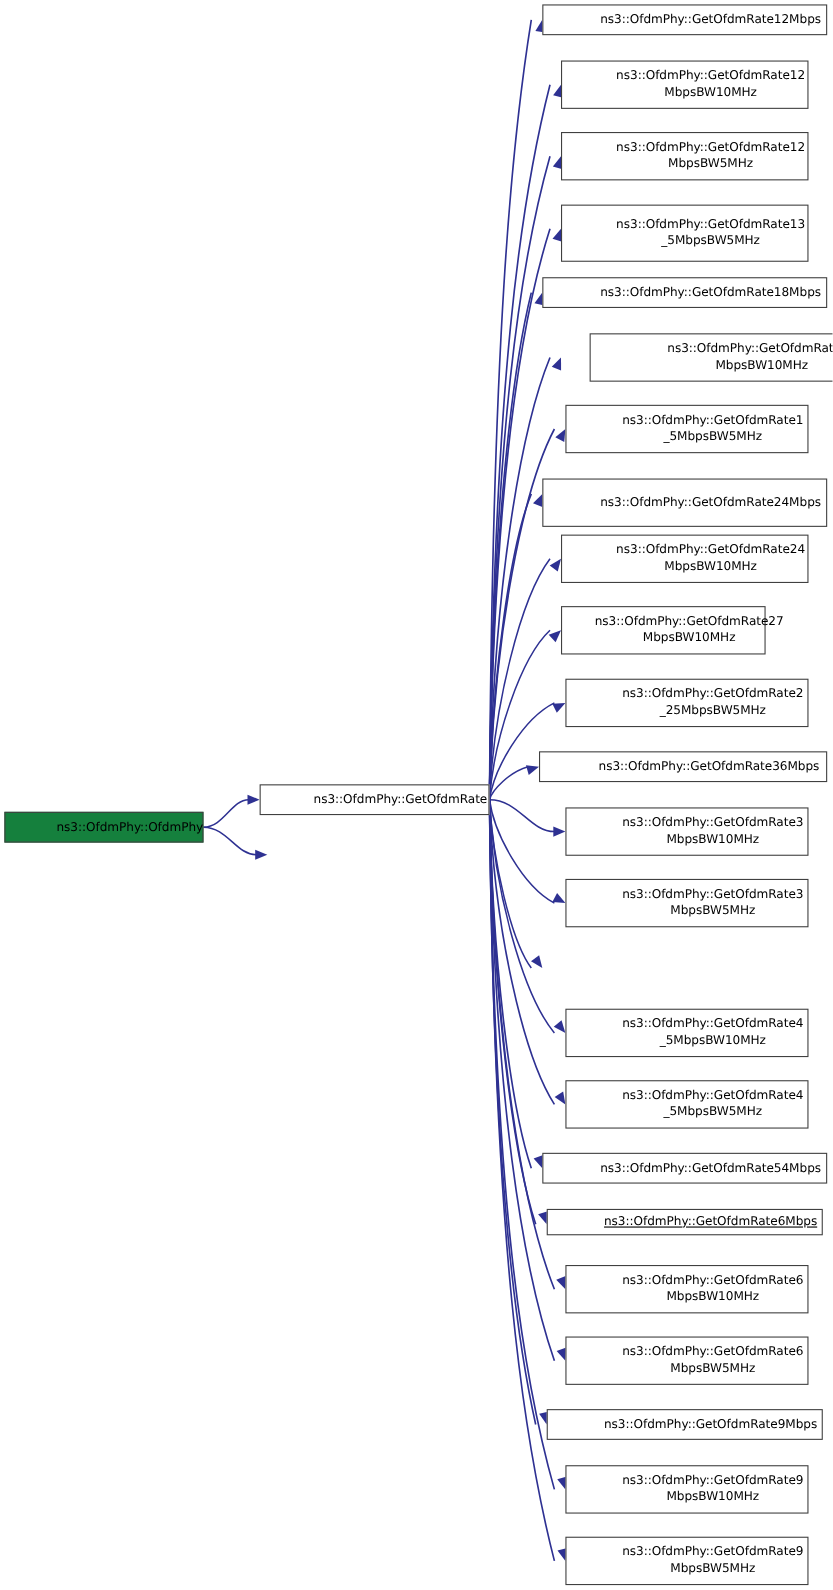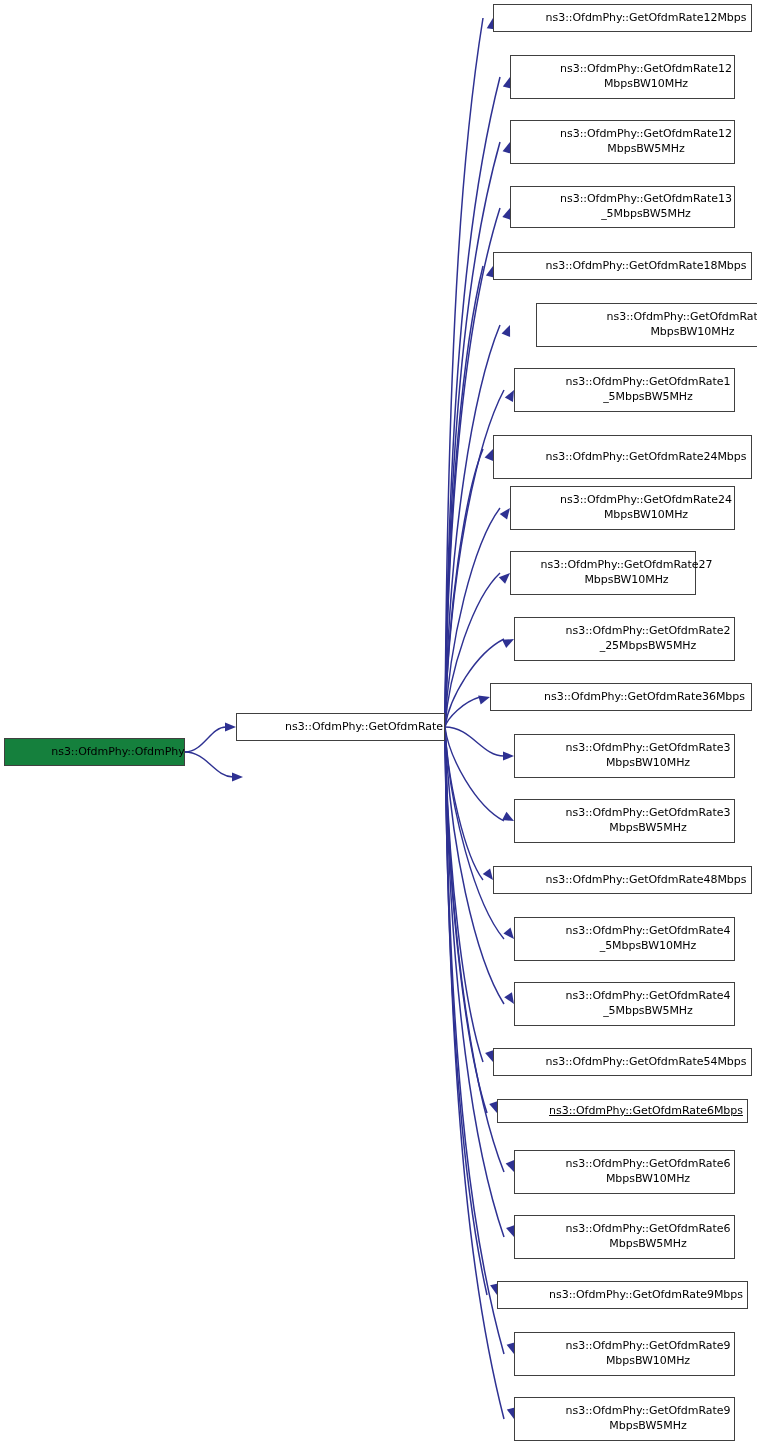--- a/index.html
+++ b/index.html
@@ -102,40 +102,39 @@
       <path d="M 445 727 C 449.13 1134.588, 475.68 1308.28, 504 1419" fill="none" stroke="#2e3192" stroke-width="1.5"></path>
       <polygon points="0,0 -11,-4.6 -11,4.6" fill="#2e3192" transform="translate(514 1419) rotate(75.6524752238571)"></polygon>
     </svg>
 <div class="node root" style="left: 4px; top: 738px; width: 181px; height: 28px;">ns3::OfdmPhy::OfdmPhy</div>
     <div class="node" style="left: 236px; top: 713px; width: 209px; height: 28px;">ns3::OfdmPhy::GetOfdmRate</div>
     <div class="node" style="left: 493px; top: 4px; width: 259px; height: 28px;">ns3::OfdmPhy::GetOfdmRate12Mbps</div>
     <div class="node" style="left: 510px; top: 55px; width: 225px; height: 44px;">ns3::OfdmPhy::GetOfdmRate12
 MbpsBW10MHz</div>
     <div class="node" style="left: 510px; top: 120px; width: 225px; height: 44px;">ns3::OfdmPhy::GetOfdmRate12
 MbpsBW5MHz</div>
-    <div class="node" style="left: 510px; top: 186px; width: 225px; height: 42px;">ns3::OfdmPhy::GetOfdmRate13
+    <div class="node" style="left: 510px; top: 186px; width: 225px; height: 52px;">ns3::OfdmPhy::GetOfdmRate13
 _5MbpsBW5MHz</div>
     <div class="node" style="left: 493px; top: 252px; width: 259px; height: 28px;">ns3::OfdmPhy::GetOfdmRate18Mbps</div>
     <div class="node" style="left: 536px; top: 303px; width: 266px; height: 44px;">ns3::OfdmPhy::GetOfdmRate18
 MbpsBW10MHz</div>
     <div class="node" style="left: 514px; top: 368px; width: 221px; height: 44px;">ns3::OfdmPhy::GetOfdmRate1
 _5MbpsBW5MHz</div>
     <div class="node" style="left: 493px; top: 435px; width: 259px; height: 44px;">ns3::OfdmPhy::GetOfdmRate24Mbps</div>
     <div class="node" style="left: 510px; top: 486px; width: 225px; height: 44px;">ns3::OfdmPhy::GetOfdmRate24
 MbpsBW10MHz</div>
     <div class="node" style="left: 510px; top: 551px; width: 186px; height: 44px;">ns3::OfdmPhy::GetOfdmRate27
 MbpsBW10MHz</div>
     <div class="node" style="left: 514px; top: 617px; width: 221px; height: 44px;">ns3::OfdmPhy::GetOfdmRate2
 _25MbpsBW5MHz</div>
     <div class="node" style="left: 490px; top: 683px; width: 262px; height: 28px;">ns3::OfdmPhy::GetOfdmRate36Mbps</div>
     <div class="node" style="left: 514px; top: 734px; width: 221px; height: 44px;">ns3::OfdmPhy::GetOfdmRate3
 MbpsBW10MHz</div>
     <div class="node" style="left: 514px; top: 799px; width: 221px; height: 44px;">ns3::OfdmPhy::GetOfdmRate3
 MbpsBW5MHz</div>
-    <div class="node" style="left: 493px; top: 866px; width: 259px; height: 28px;">ns3::OfdmPhy::GetOfdmRate48Mbps</div>
     <div class="node" style="left: 514px; top: 917px; width: 221px; height: 44px;">ns3::OfdmPhy::GetOfdmRate4
 _5MbpsBW10MHz</div>
     <div class="node" style="left: 514px; top: 982px; width: 221px; height: 44px;">ns3::OfdmPhy::GetOfdmRate4
 _5MbpsBW5MHz</div>
     <div class="node" style="left: 493px; top: 1048px; width: 259px; height: 28px;">ns3::OfdmPhy::GetOfdmRate54Mbps</div>
     <div class="node" style="left: 497px; top: 1099px; width: 251px; height: 24px; text-decoration: underline;">ns3::OfdmPhy::GetOfdmRate6Mbps</div>
     <div class="node" style="left: 514px; top: 1150px; width: 221px; height: 44px;">ns3::OfdmPhy::GetOfdmRate6
 MbpsBW10MHz</div>
     <div class="node" style="left: 514px; top: 1215px; width: 221px; height: 44px;">ns3::OfdmPhy::GetOfdmRate6
 MbpsBW5MHz</div>

